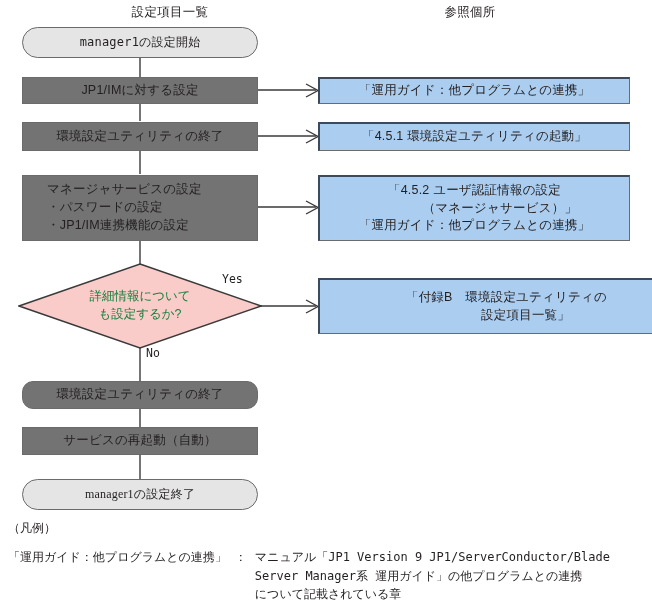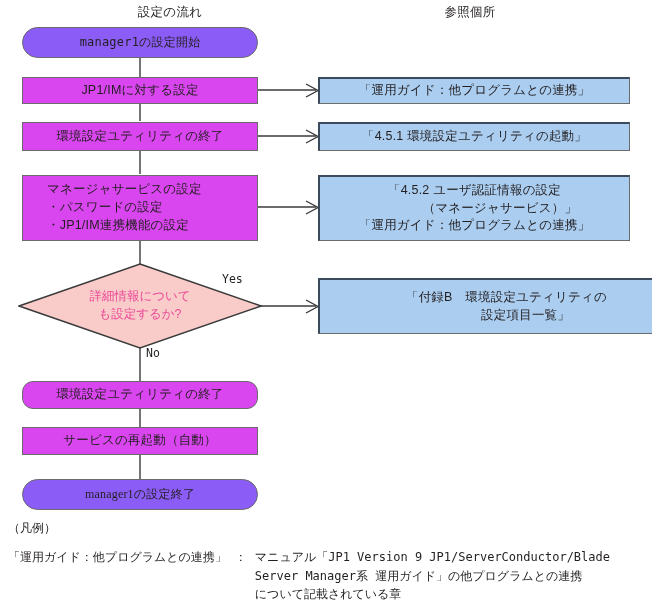--- a/index.html
+++ b/index.html
@@ -44,28 +44,28 @@
     justify-content: center;
     font-size: 12.5px;
     line-height: 1.42;
     color: #231f20;
     letter-spacing: 0.2px;
     text-align: center;
   }
 
   
   .terminator {
-    background: #8b5cf6;
+    background: #e5e5e5;
     border: 1.3px solid #6b6b6b;
     border-radius: 999px;
   }
 
   
   .process {
-    background: #d946ef;
+    background: #737373;
     border: 1.3px solid #6b6b6b;
   }
 
   
   .reference {
     background: #aacdf0;
     border: 1.3px solid #6b6b6b;
     border-top-color: #3b4a5c;
     border-left-color: #3b4a5c;
     border-top-width: 2px;
@@ -74,21 +74,21 @@
 
   
   .decision {
     position: absolute;
     box-sizing: border-box;
     display: flex;
     align-items: center;
     justify-content: center;
     font-size: 12.5px;
     line-height: 1.42;
-    color: #ec4899;
+    color: #15803d;
     text-align: center;
   }
   .decision .dia-shape {
     position: absolute;
     left: 0; top: 0;
     width: 100%;
     height: 100%;
   }
   .decision .dia-text {
     position: relative;
@@ -138,21 +138,21 @@
     font-family: "DejaVu Sans Mono", "Liberation Mono", monospace;
     font-size: 12px;
     line-height: 1.55;
   }
 </style>
 </head>
 <body>
 
 <div id="canvas">
 
-  <div class="col-header" id="hdr-flow">設定の流れ</div>
+  <div class="col-header" id="hdr-flow">設定項目一覧</div>
   <div class="col-header" id="hdr-ref">参照個所</div>
 
   <svg id="wires" viewBox="0 0 652 615" width="652" height="615">
 
     <g stroke="#3a3a3a" stroke-width="1.4" fill="none">
       <line x1="140" y1="58" x2="140" y2="77"></line>
       <line x1="140" y1="104" x2="140" y2="121"></line>
       <line x1="140" y1="151" x2="140" y2="174"></line>
       <line x1="140" y1="241" x2="140" y2="264"></line>
       <line x1="140" y1="348" x2="140" y2="381"></line>

